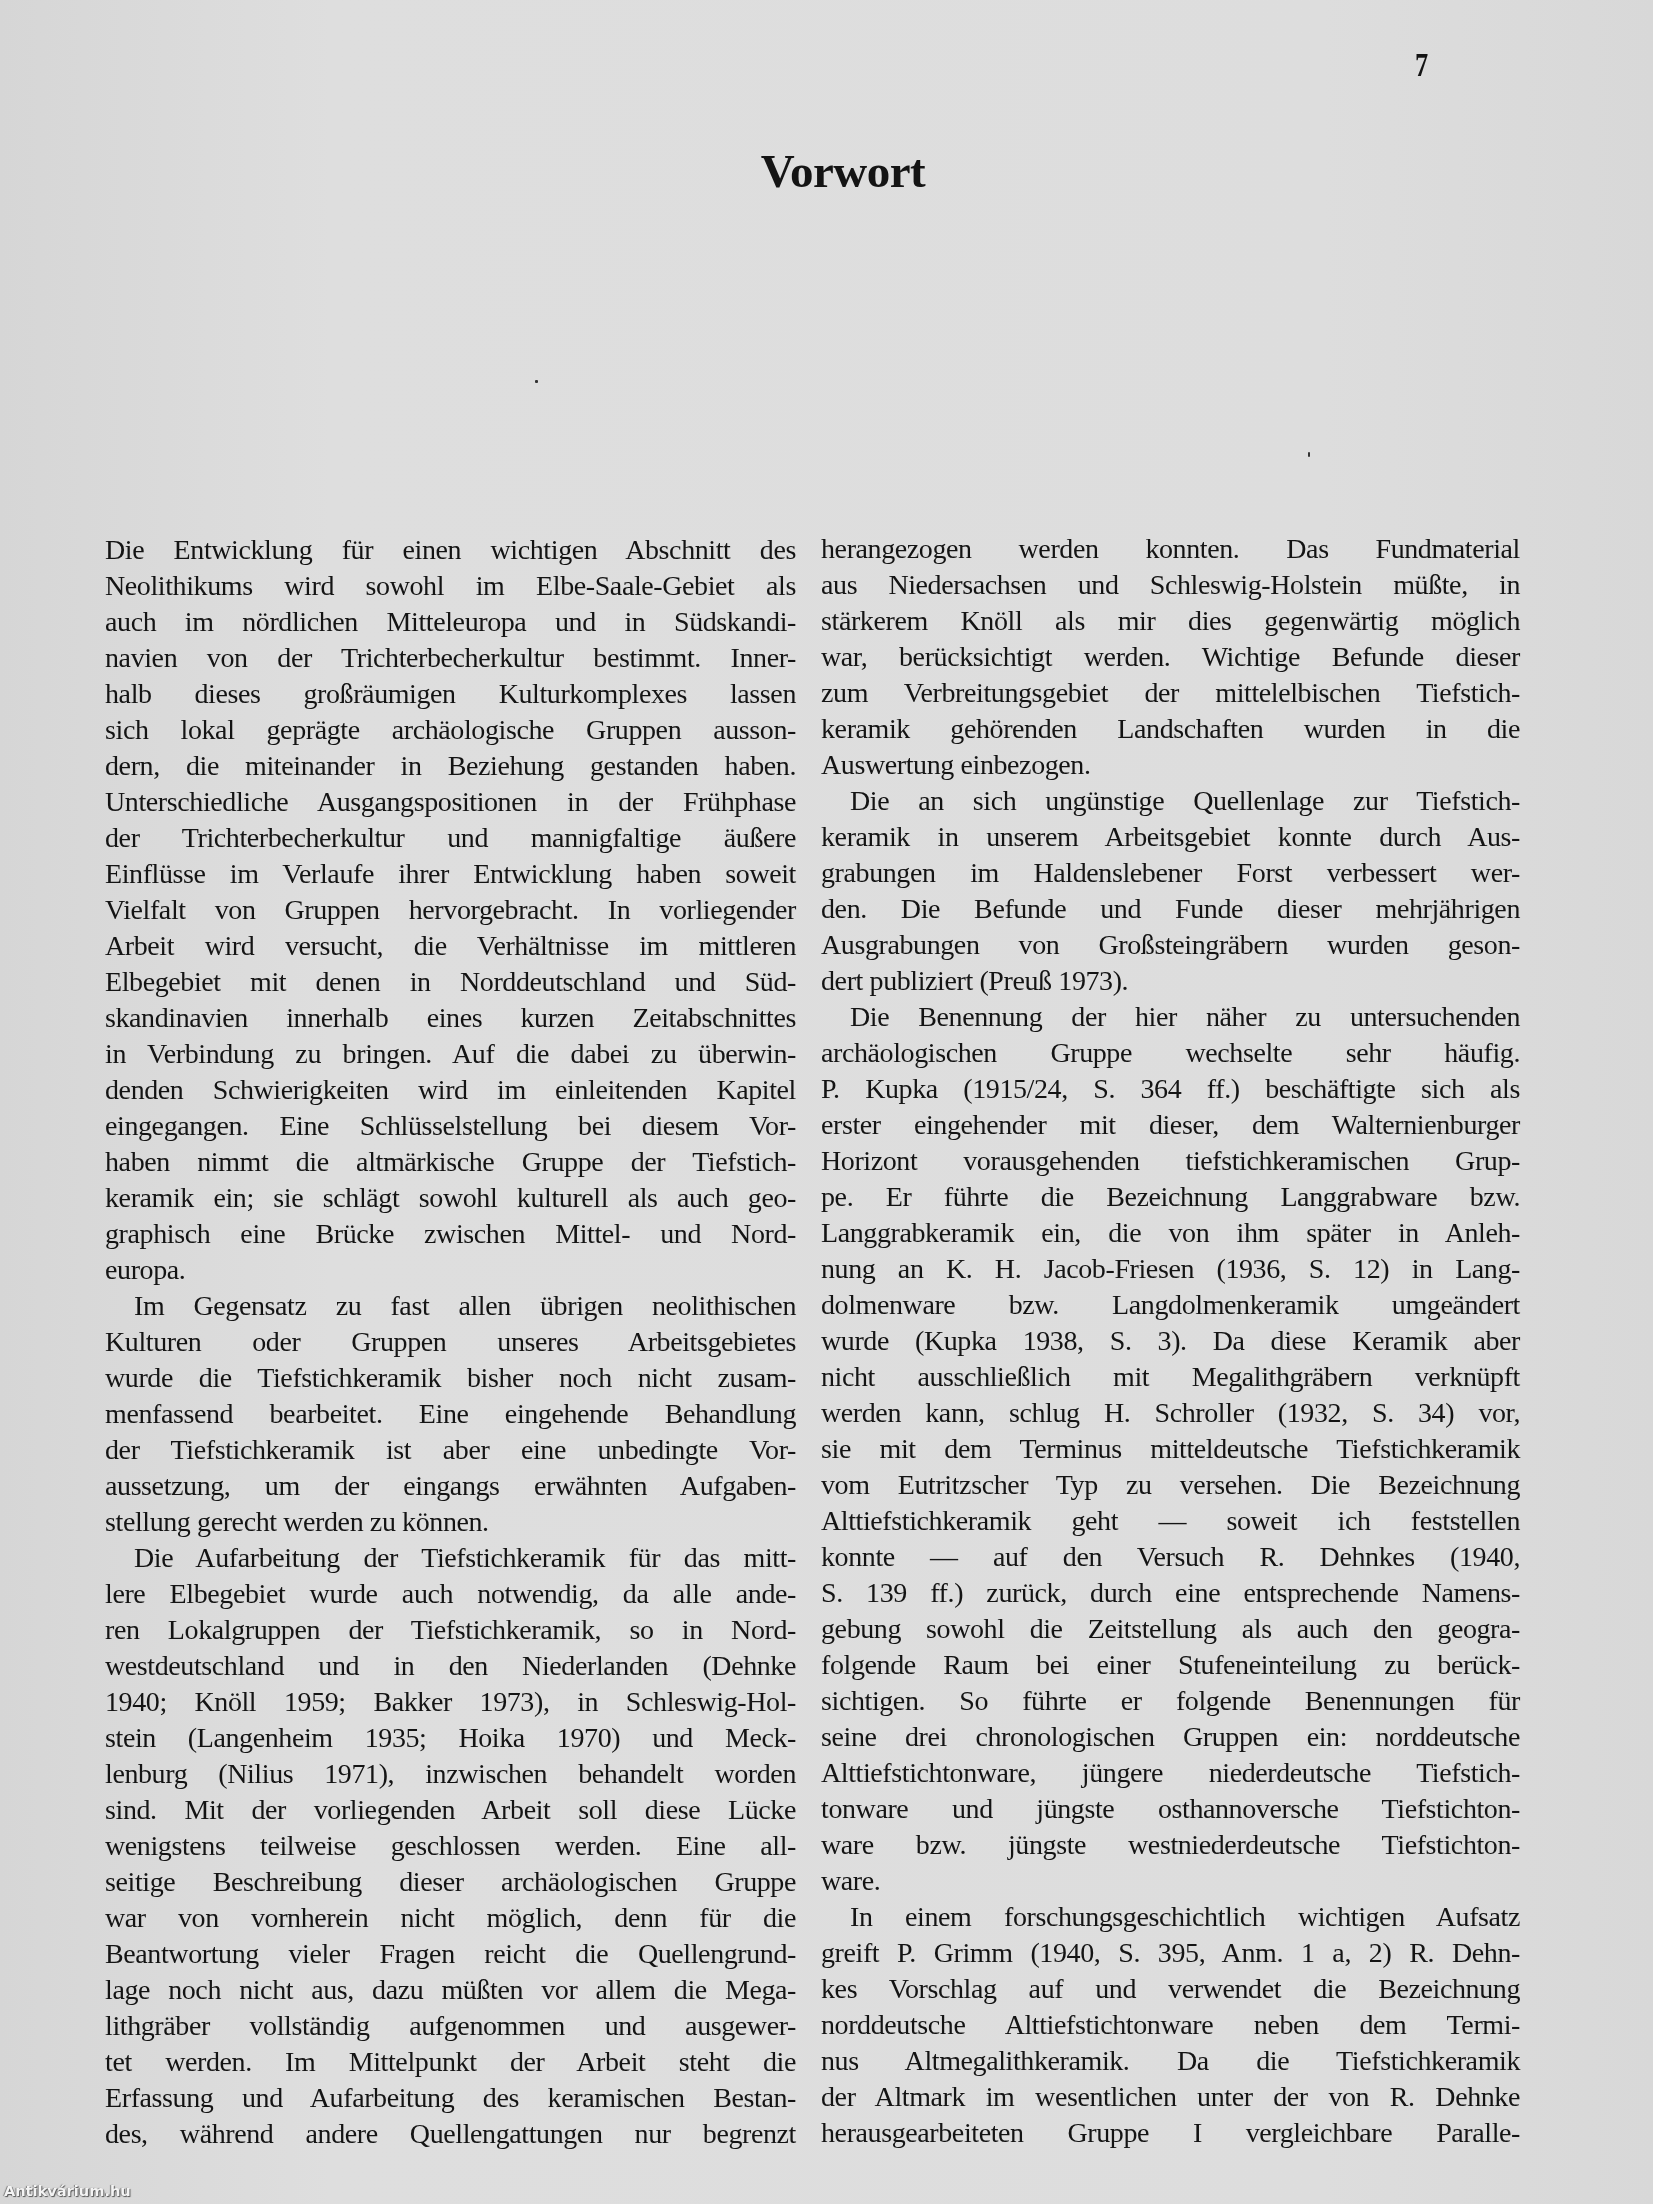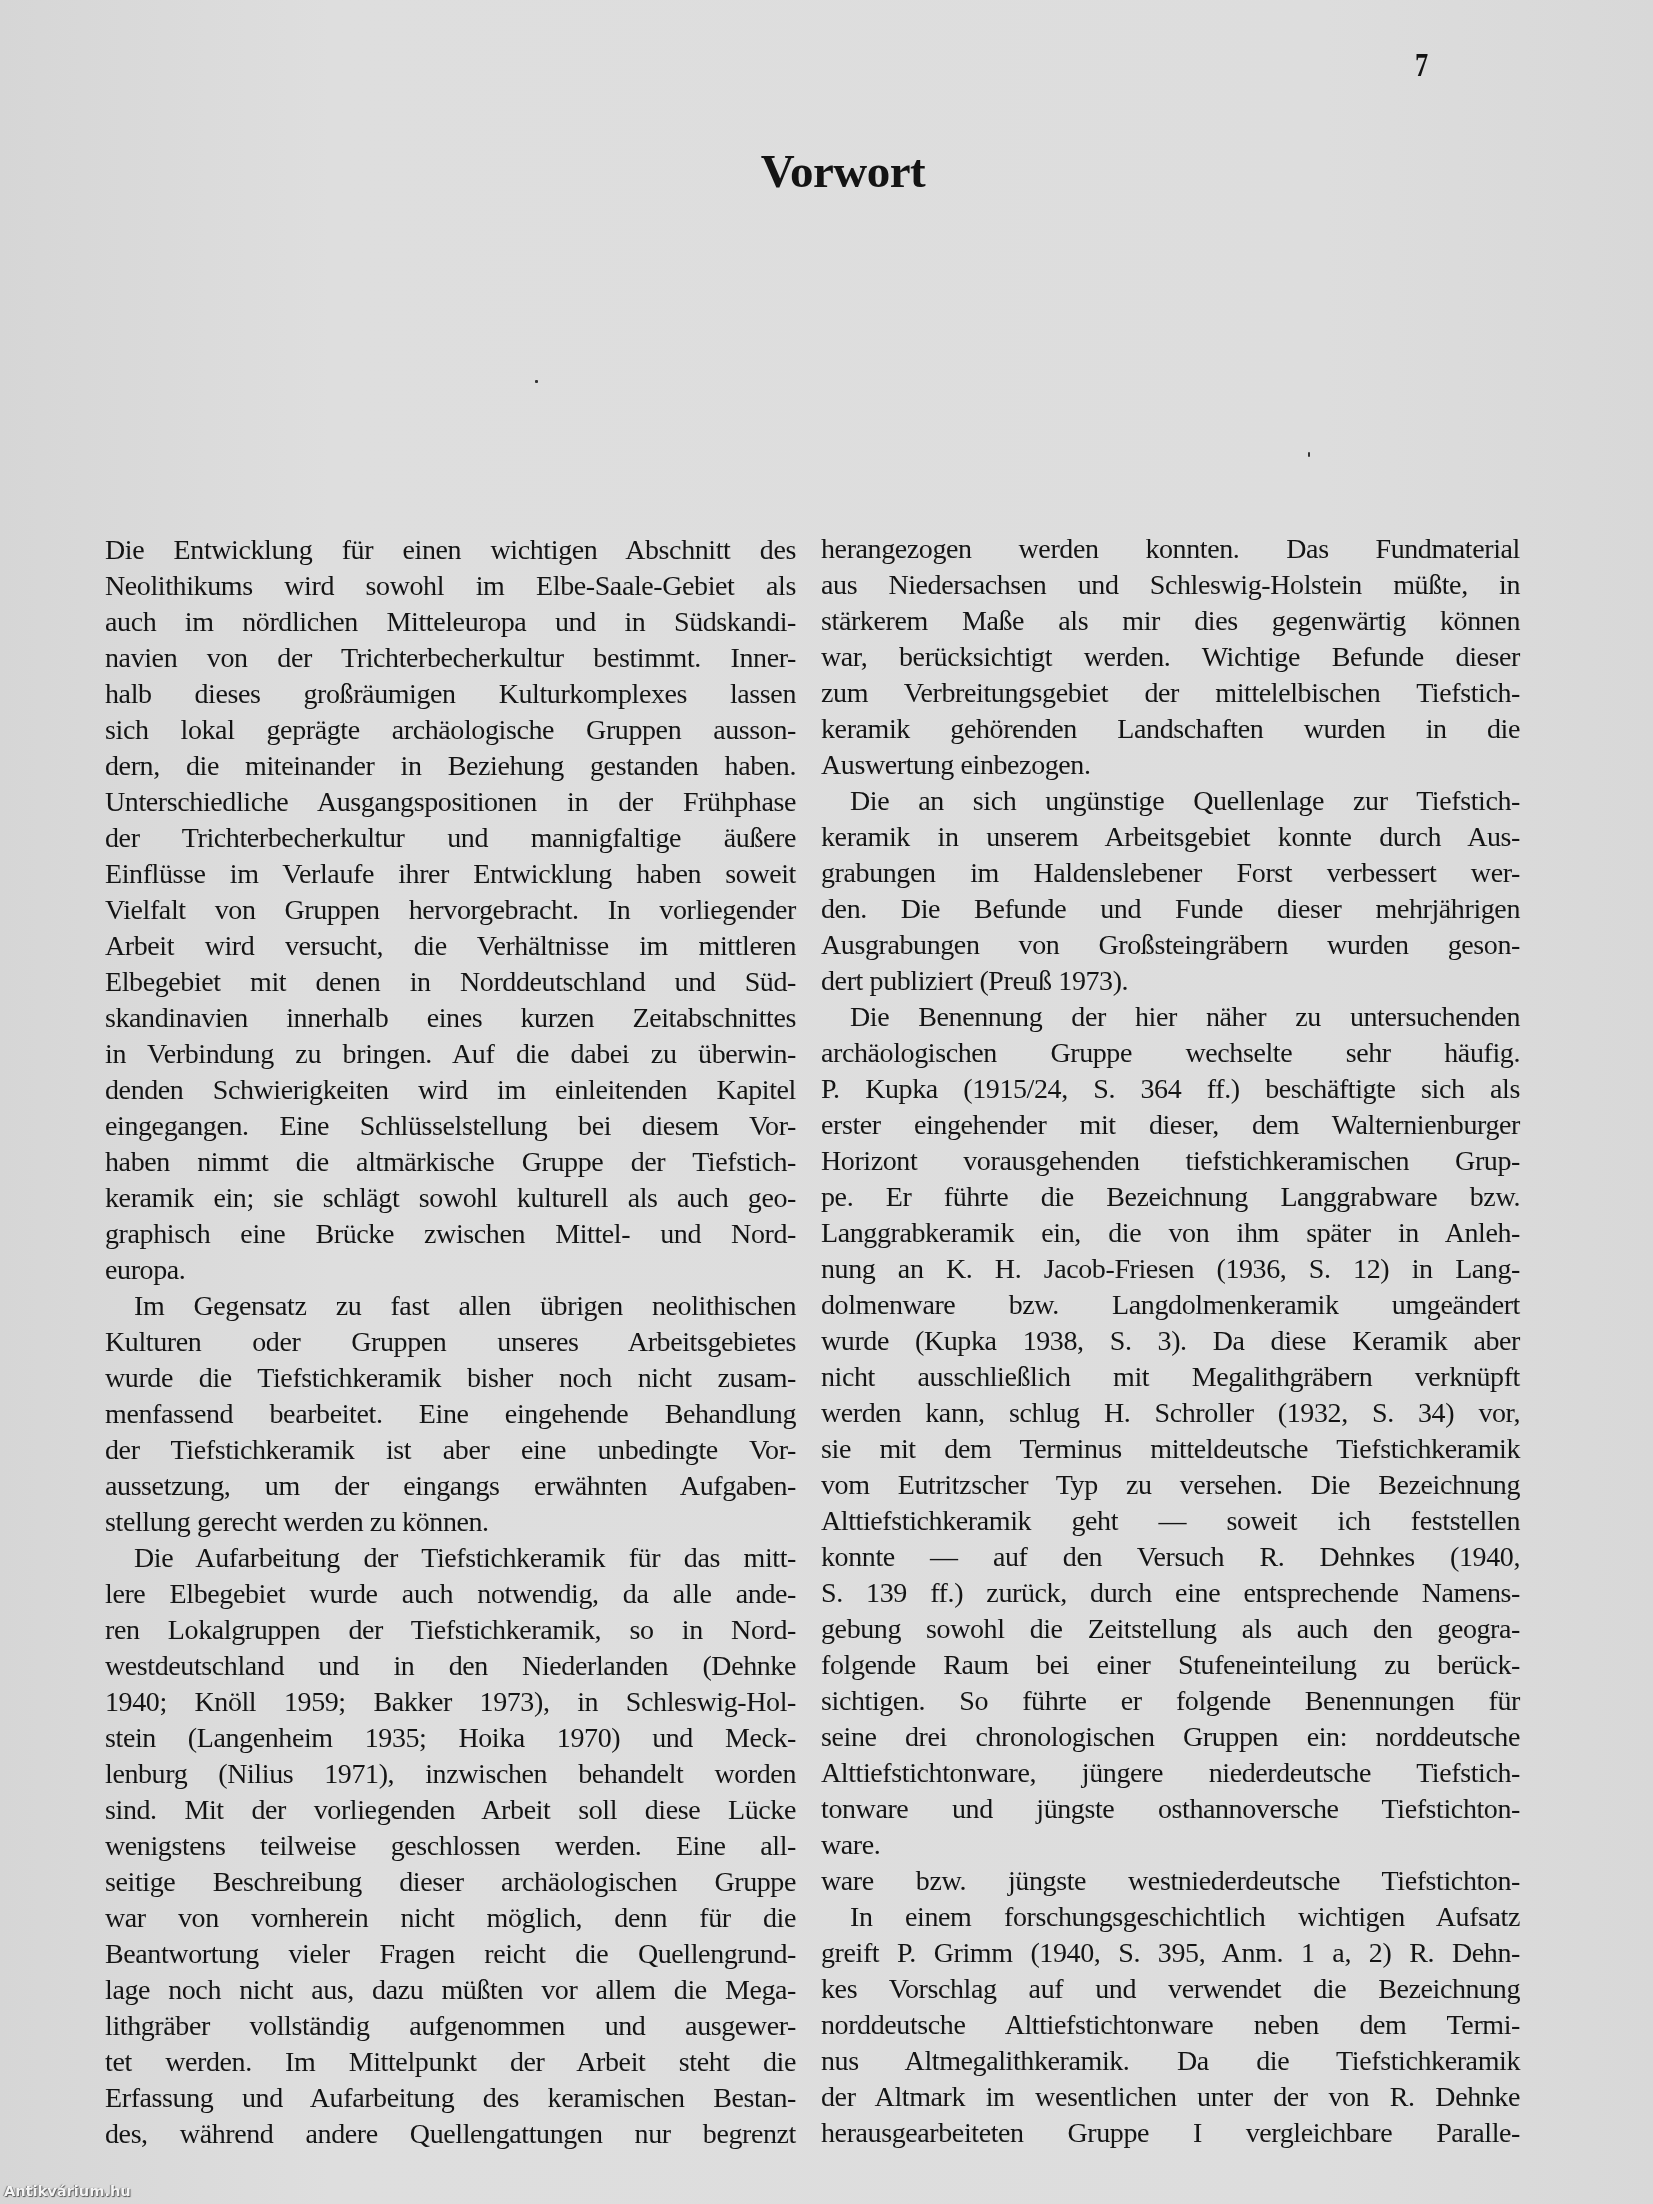--- a/index.html
+++ b/index.html
@@ -127,21 +127,21 @@
       <span class="line">Beantwortung vieler Fragen reicht die Quellengrund-</span>
       <span class="line">lage noch nicht aus, dazu müßten vor allem die Mega-</span>
       <span class="line">lithgräber vollständig aufgenommen und ausgewer-</span>
       <span class="line">tet werden. Im Mittelpunkt der Arbeit steht die</span>
       <span class="line">Erfassung und Aufarbeitung des keramischen Bestan-</span>
       <span class="line">des, während andere Quellengattungen nur begrenzt</span>
     </div>
   <div class="column col-right">
       <span class="line">herangezogen werden konnten. Das Fundmaterial</span>
       <span class="line">aus Niedersachsen und Schleswig-Holstein müßte, in</span>
-      <span class="line">stärkerem Maße als mir dies gegenwärtig können</span>
+      <span class="line">stärkerem Knöll als mir dies gegenwärtig möglich</span>
       <span class="line">war, berücksichtigt werden. Wichtige Befunde dieser</span>
       <span class="line">zum Verbreitungsgebiet der mittelelbischen Tiefstich-</span>
       <span class="line">keramik gehörenden Landschaften wurden in die</span>
       <span class="line last">Auswertung einbezogen.</span>
       <span class="line indent">Die an sich ungünstige Quellenlage zur Tiefstich-</span>
       <span class="line">keramik in unserem Arbeitsgebiet konnte durch Aus-</span>
       <span class="line">grabungen im Haldenslebener Forst verbessert wer-</span>
       <span class="line">den. Die Befunde und Funde dieser mehrjährigen</span>
       <span class="line">Ausgrabungen von Großsteingräbern wurden geson-</span>
       <span class="line last">dert publiziert (Preuß 1973).</span>
@@ -161,22 +161,22 @@
       <span class="line">vom Eutritzscher Typ zu versehen. Die Bezeichnung</span>
       <span class="line">Alttiefstichkeramik geht — soweit ich feststellen</span>
       <span class="line">konnte — auf den Versuch R. Dehnkes (1940,</span>
       <span class="line">S. 139 ff.) zurück, durch eine entsprechende Namens-</span>
       <span class="line">gebung sowohl die Zeitstellung als auch den geogra-</span>
       <span class="line">folgende Raum bei einer Stufeneinteilung zu berück-</span>
       <span class="line">sichtigen. So führte er folgende Benennungen für</span>
       <span class="line">seine drei chronologischen Gruppen ein: norddeutsche</span>
       <span class="line">Alttiefstichtonware, jüngere niederdeutsche Tiefstich-</span>
       <span class="line">tonware und jüngste osthannoversche Tiefstichton-</span>
+      <span class="line">ware bzw. jüngste westniederdeutsche Tiefstichton-</span>
       <span class="line last">ware.</span>
-      <span class="line">ware bzw. jüngste westniederdeutsche Tiefstichton-</span>
       <span class="line indent">In einem forschungsgeschichtlich wichtigen Aufsatz</span>
       <span class="line">greift P. Grimm (1940, S. 395, Anm. 1 a, 2) R. Dehn-</span>
       <span class="line">kes Vorschlag auf und verwendet die Bezeichnung</span>
       <span class="line">norddeutsche Alttiefstichtonware neben dem Termi-</span>
       <span class="line">nus Altmegalithkeramik. Da die Tiefstichkeramik</span>
       <span class="line">der Altmark im wesentlichen unter der von R. Dehnke</span>
       <span class="line">herausgearbeiteten Gruppe I vergleichbare Paralle-</span>
     </div>
 
   <div class="speck" style="left:535px;top:380px;width:2.9px;height:2.9px;"></div>

